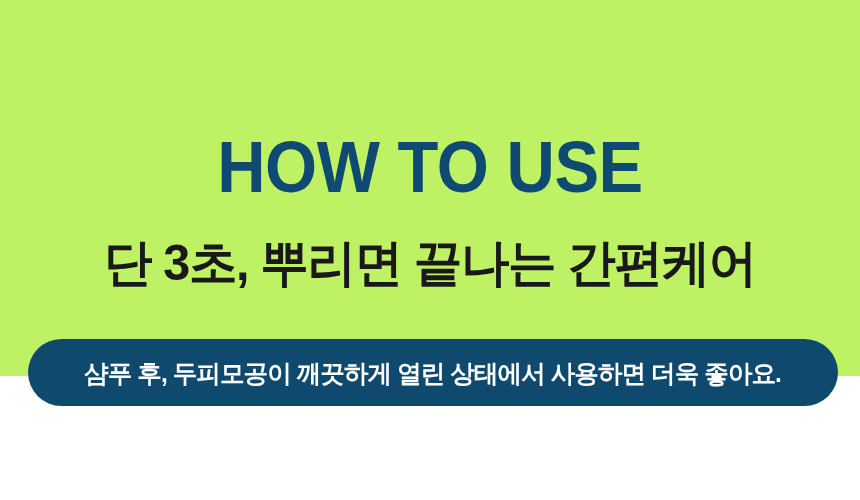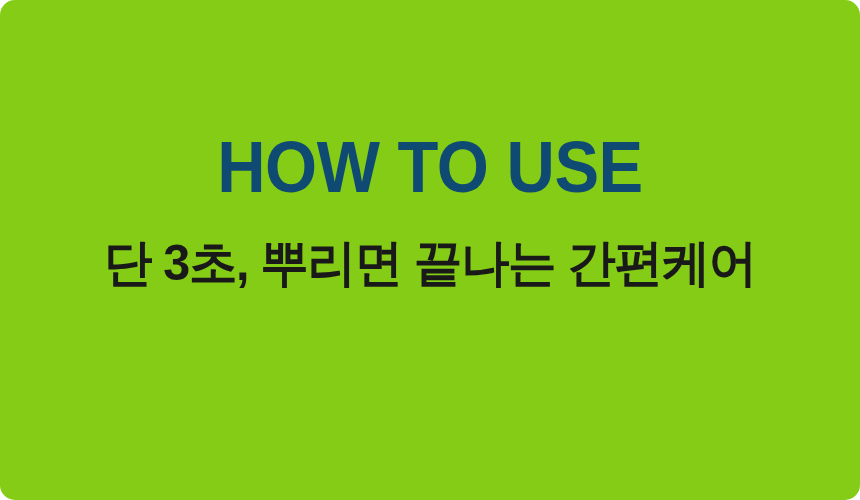--- a/index.html
+++ b/index.html
@@ -8,26 +8,25 @@
   }
   body {
     width: 860px;
     height: 500px;
     overflow: hidden;
     font-family: "Liberation Sans", "DejaVu Sans", sans-serif;
   }
   #banner {
     position: relative;
     width: 860px;
-    height: 500px;
-    background: #84cc16;
+    height: 376px;
+    background: #bef264;
     display: flex;
     flex-direction: column;
     align-items: center;
-    border-radius: 15px;
   }
   #eyebrow-title {
     position: absolute;
     top: 128px;
     left: 0;
     width: 860px;
     text-align: center;
     font-size: 72px;
     line-height: 78px;
     font-weight: 700;
@@ -78,14 +77,17 @@
 </style>
 </head>
 <body>
 
 <div id="banner">
 
   <div id="eyebrow-title">HOW TO USE</div>
 
   <div id="headline">단 3초, 뿌리면 끝나는 간편케어</div>
 
+  <div id="note-pill">
+    <span id="note-pill-text">샴푸 후, 두피모공이 깨끗하게 열린 상태에서 사용하면 더욱 좋아요.</span>
+  </div>
 
 </div>
 
 </body></html>

